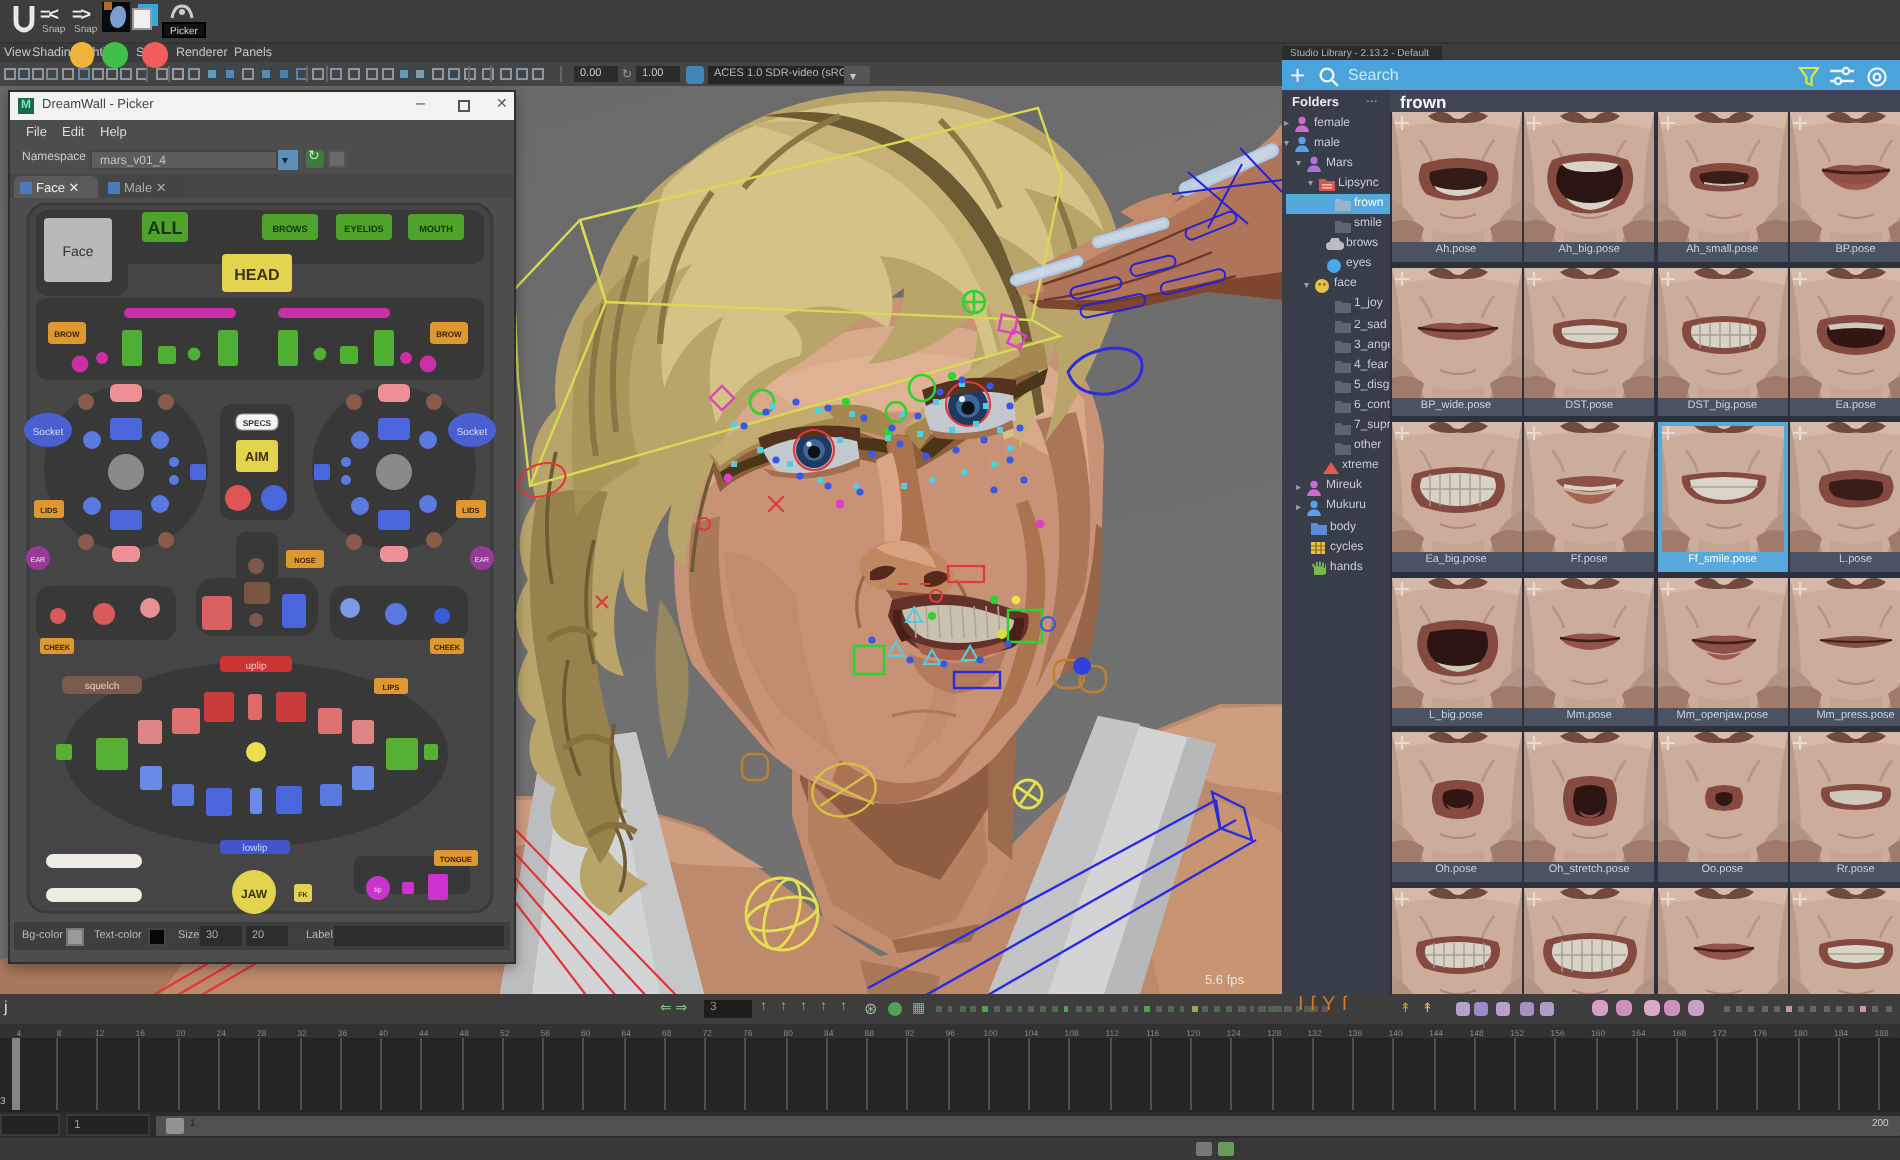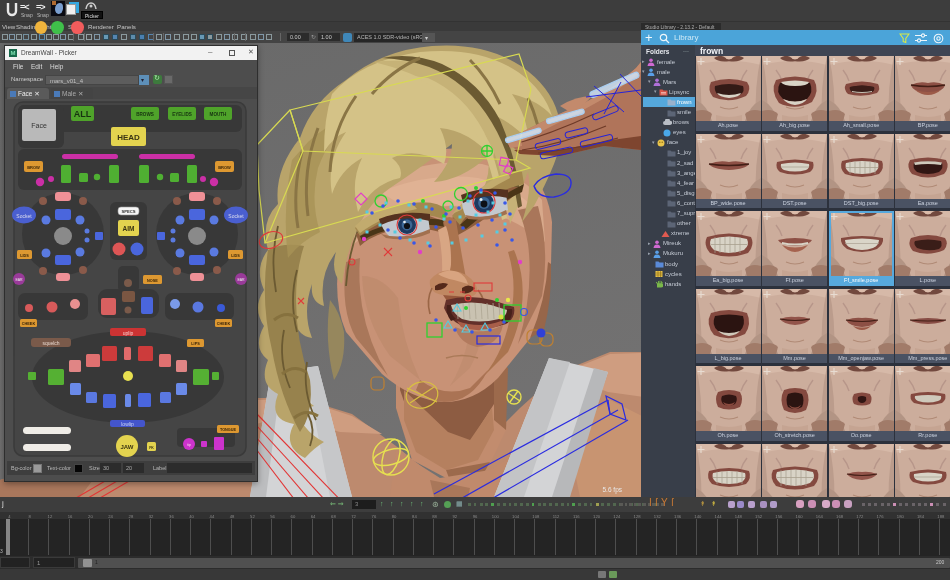--- a/index.html
+++ b/index.html
@@ -388,21 +388,21 @@
       <div class="abs" style="left:0;top:0;width:309px;height:8px;background:#3c3c3c"></div>
       <div class="abs" style="left:0;top:1px;width:80px;height:8px;background:#2b2b2b">
         <div class="txt" style="left:4px;top:1px;font-size:5px;color:#b0b0b0">Studio Library - 2.13.2 - Default</div>
       </div>
       <div class="abs" style="left:0;top:8px;width:309px;height:15px;background:#4ba4d9">
         <div class="txt" style="left:4px;top:0px;font-size:13px;color:#f0f8fc;font-weight:400">+</div>
         <svg class="abs" style="left:18px;top:2.5px" width="11" height="11" viewBox="0 0 11 11">
           <circle cx="4.5" cy="4.5" r="3.2" fill="none" stroke="#eef6fb" stroke-width="1.2"></circle>
           <line x1="7" y1="7" x2="10" y2="10" stroke="#eef6fb" stroke-width="1.2"></line>
         </svg>
-        <div class="txt" style="left:33px;top:3px;font-size:8px;color:#cde8f6">Library</div>
+        <div class="txt" style="left:33px;top:3px;font-size:8px;color:#cde8f6">Search</div>
         <svg class="abs" style="left:258px;top:2.5px" width="11" height="11" viewBox="0 0 11 11">
           <path d="M1 1 H10 L6.8 5.5 V9.5 L4.2 8.5 V5.5 Z" fill="none" stroke="#d6e84a" stroke-width="1.1"></path>
         </svg>
         <svg class="abs" style="left:274px;top:3px" width="12" height="10" viewBox="0 0 12 10">
           <path d="M0 2.5 h12 M0 7.5 h12" stroke="#eef6fb" stroke-width="1.2"></path>
           <circle cx="8" cy="2.5" r="1.6" fill="#4ba4d9" stroke="#eef6fb" stroke-width="1.1"></circle>
           <circle cx="4" cy="7.5" r="1.6" fill="#4ba4d9" stroke="#eef6fb" stroke-width="1.1"></circle>
         </svg>
         <svg class="abs" style="left:292px;top:2.5px" width="11" height="11" viewBox="0 0 11 11">
           <circle cx="5.5" cy="5.5" r="4.3" fill="none" stroke="#eef6fb" stroke-width="1.1"></circle>

